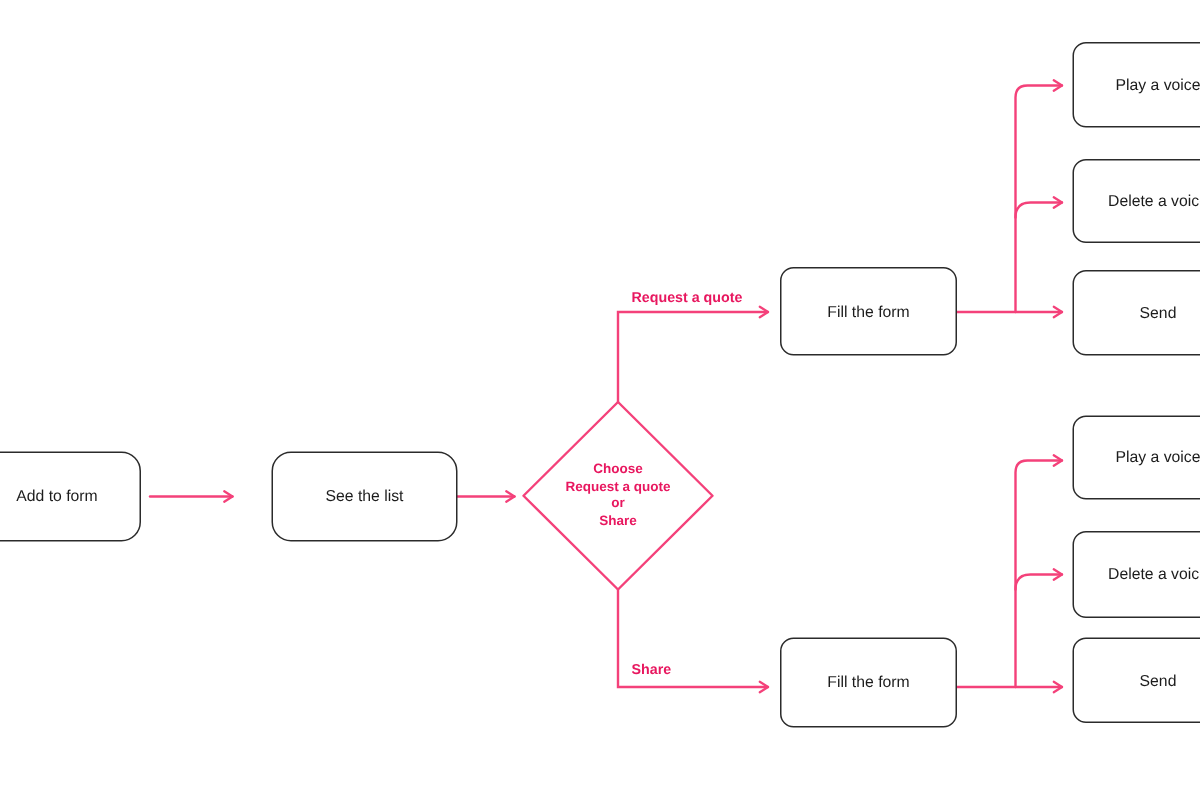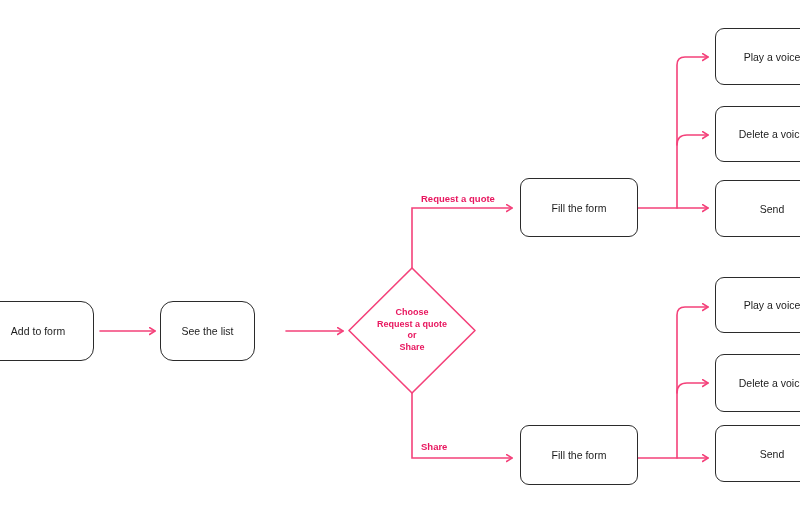--- a/index.html
+++ b/index.html
@@ -35,21 +35,21 @@
     justify-content: center;
     font-size: 10.5px;
     color: #1c1c1c;
     box-sizing: border-box;
     text-align: center;
     white-space: nowrap;
   }
   .r12 { border-radius: 13px; }
   .r9  { border-radius: 9px; }
   .node-add    { left: -18px; top: 301px; width: 112px; height: 60px; }
-  .node-see    { left: 160px; top: 301px; width: 95px; height: 60px; }
+  .node-see    { left: 181px; top: 301px; width: 124px; height: 60px; }
   .node-fill-q { left: 520px; top: 178px; width: 118px; height: 59px; }
   .node-fill-s { left: 520px; top: 425px; width: 118px; height: 60px; }
   .node-play-q   { left: 715px; top: 28px;  width: 114px; height: 57px; }
   .node-delete-q { left: 715px; top: 106px; width: 114px; height: 56px; }
   .node-send-q   { left: 715px; top: 180px; width: 114px; height: 57px; }
   .node-play-s   { left: 715px; top: 277px; width: 114px; height: 56px; }
   .node-delete-s { left: 715px; top: 354px; width: 114px; height: 58px; }
   .node-send-s   { left: 715px; top: 425px; width: 114px; height: 57px; }
   .decision-text {
     position: absolute;

